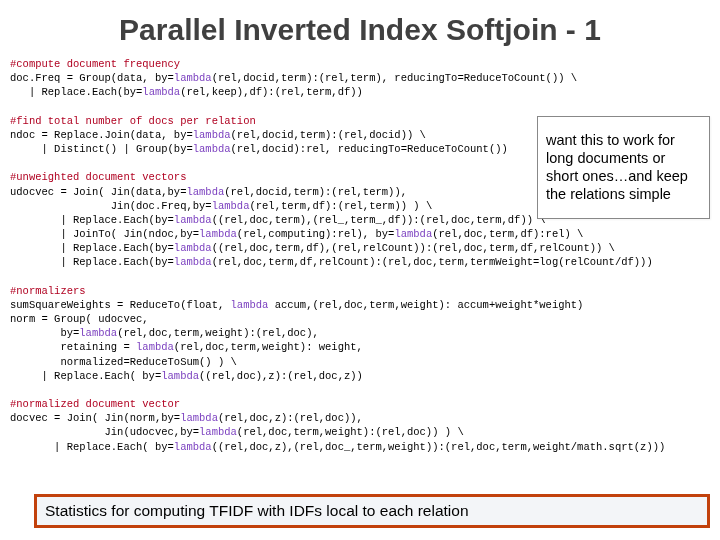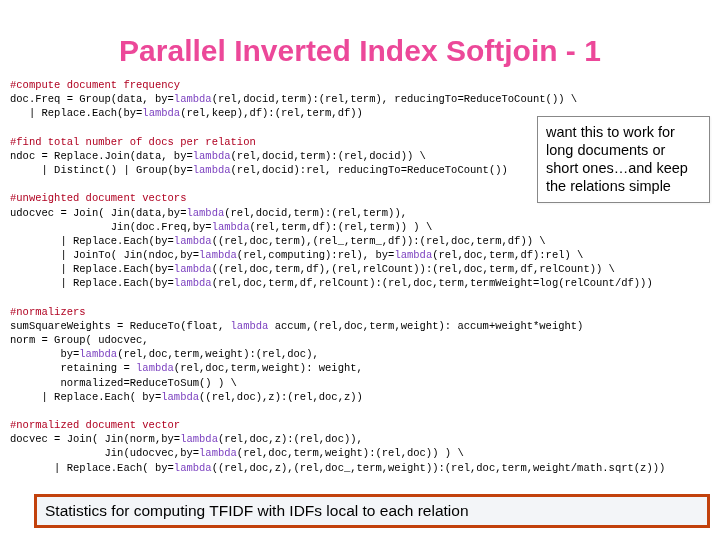--- a/index.html
+++ b/index.html
@@ -6,45 +6,45 @@
   body {
     width: 720px;
     height: 540px;
     background: #fff;
     font-family: Arial, Helvetica, sans-serif;
     position: relative;
     overflow: hidden;
   }
   .title {
     text-align: center;
-    color: #ec4899;
+    color: #404040;
     font-size: 30px;
     font-weight: bold;
-    padding-top: 34px;
+    padding-top: 13px;
     padding-bottom: 10px;
     font-family: "Trebuchet MS", Arial, sans-serif;
   }
   .code-area {
     font-family: Consolas, "Courier New", monospace;
     font-size: 10.5px;
     line-height: 1.35;
     padding-left: 10px;
     white-space: pre;
     color: #000;
   }
   .cmt { color: #b00020; }
   .kw  { color: #7a3fbf; }
   .callout {
     position: absolute;
     right: 10px;
     top: 116px;
     width: 173px;
     background: #fff;
     border: 1px solid #888;
-    padding: 6px 8px;
+    padding: 14px 8px;
     font-size: 14.5px;
     line-height: 1.25;
     font-family: Arial, sans-serif;
     color: #000;
     box-shadow: 1px 1px 2px rgba(0,0,0,0.05);
   }
   .footer-box {
     position: absolute;
     left: 34px;
     bottom: 12px;

